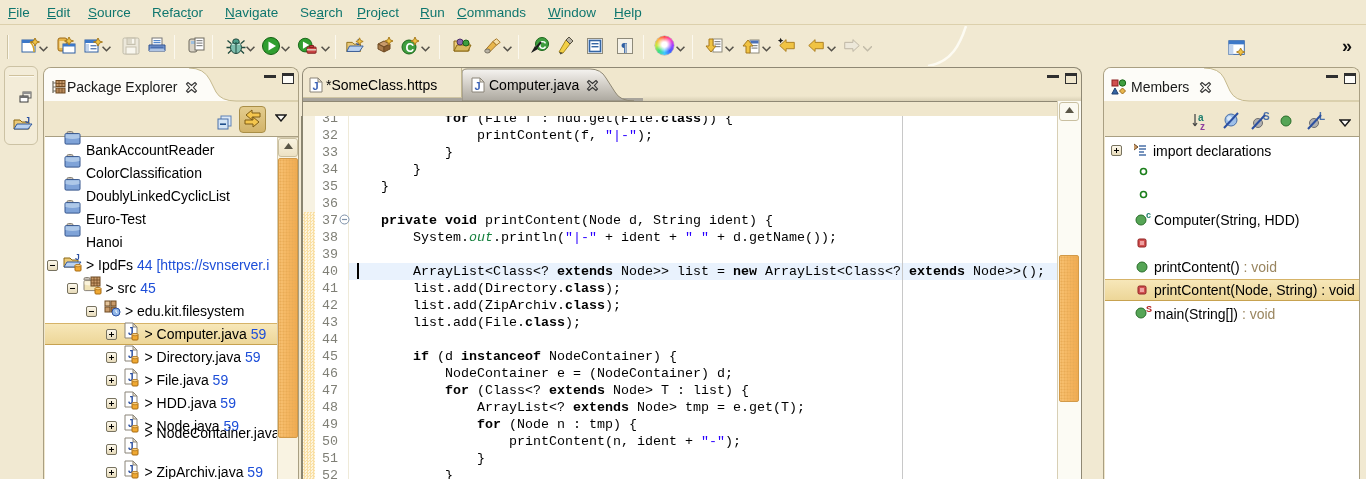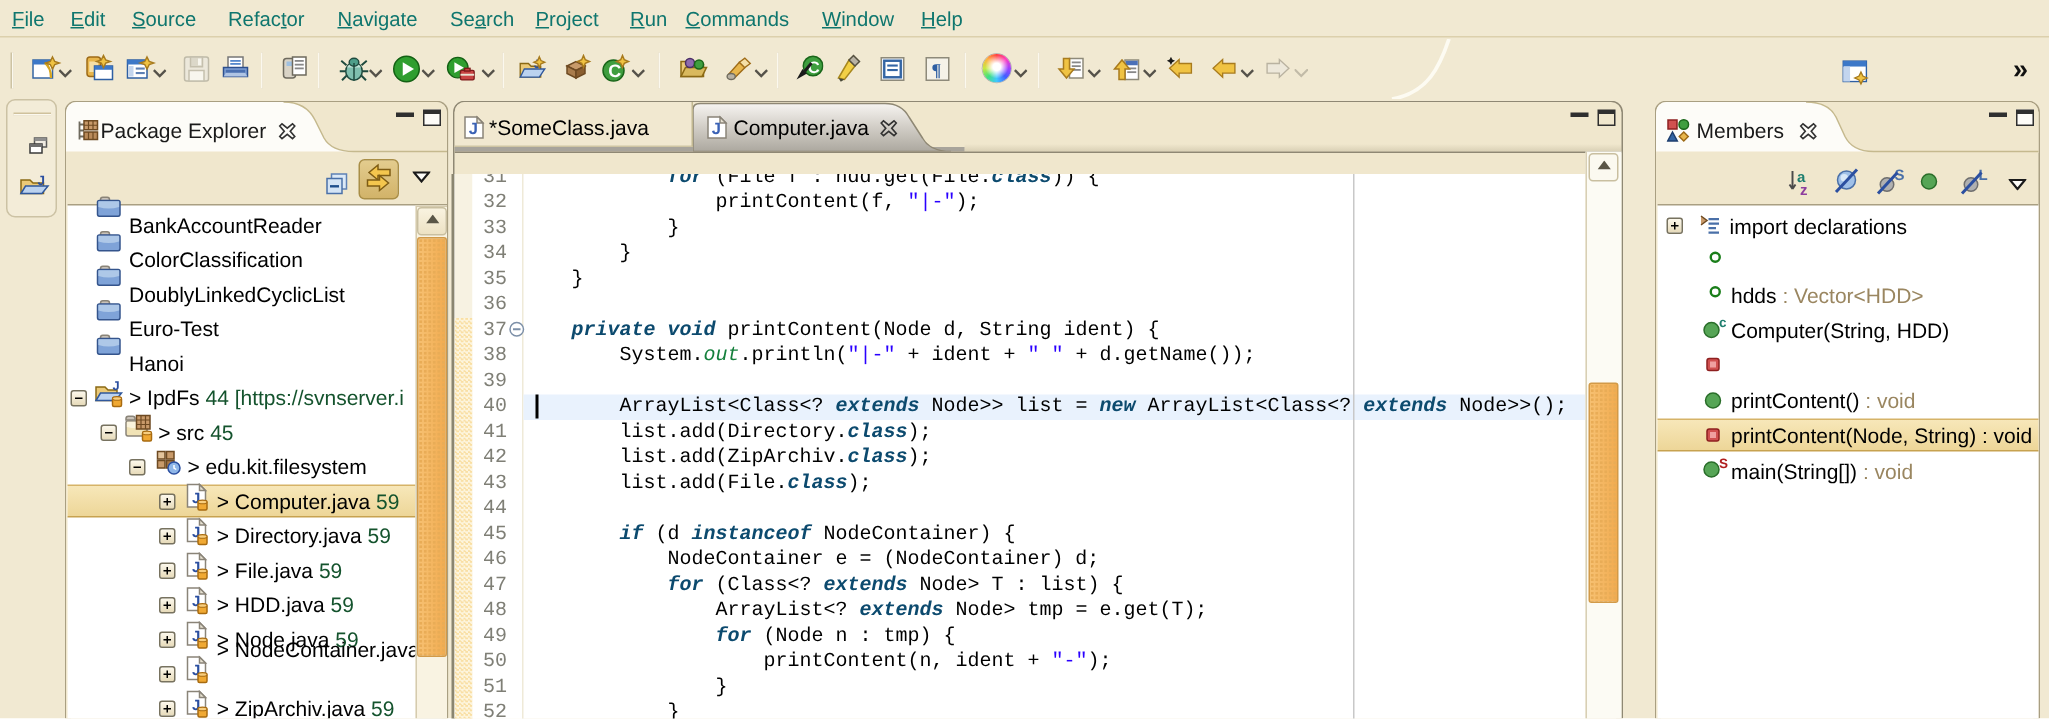--- a/index.html
+++ b/index.html
@@ -17,41 +17,41 @@
 #menubar .mi u { text-decoration:underline; }
 
 #toolbar { position:absolute; left:0; top:26px; width:1366px; height:40px; background:#F1E9D2; }
 .tsep { position:absolute; top:9px; width:1px; height:24px; background:#CFC5A5; border-right:1px solid #FBF8EE; }
 .ticon { position:absolute; top:10px; width:20px; height:20px; }
 .tdrop { position:absolute; top:20px; width:9px; height:6px; }
 .ptitle { position:absolute; font-size:14px; color:#1a1a1a; }
 
 .trow { position:absolute; font-size:14px; white-space:nowrap; }
 .sel-band { position:absolute; background:linear-gradient(#F7E7B9,#EDD698); border-top:1px solid #D6B368; border-bottom:1px solid #C7A250; }
-.dim { color:#14532d; }
+.dim { color:#1d4ed8; }
 .dim2 { color:#9A8660; }
 
 .expb { position:absolute; width:11px; height:11px; border:1px solid #77725F; border-radius:2px;
         background:linear-gradient(#FCF8EC,#E7DBBA); }
 .expb::before { content:""; position:absolute; left:2px; top:4px; width:5px; height:1px; background:#000; }
 .expb.plus::after { content:""; position:absolute; left:4px; top:2px; width:1px; height:5px; background:#000; }
 
 #edmain { position:absolute; left:303px; top:116px; width:754px; height:447px; background:#fff; overflow:hidden; }
 #qdiff { position:absolute; left:0; top:0; width:12px; height:378px; background:#F7F2E2; }
 #qdiff .chg { position:absolute; left:0; width:12px;
   background:repeating-conic-gradient(#F9DFA4 0 90deg,#FDF5DE 0 180deg);
   background-size:3px 3px; }
 #lnums { position:absolute; left:12px; top:-6.5px; width:33px; height:391px; background:#fff;
   font-family:"Liberation Mono", monospace; font-size:13.3333px; line-height:17px;
   color:#7F7F76; text-align:right; padding-right:10px; }
 #ruler-sep { position:absolute; left:45px; top:0; width:1px; height:378px; background:#EFEAD8; }
 #codewrap { position:absolute; left:46px; top:0; width:708px; height:378px; overflow:hidden; }
 #code { position:absolute; left:0px; top:-6.5px;
   font-family:"Liberation Mono", monospace; font-size:13.3333px; line-height:17px; white-space:pre; }
-#code .k { color:#0c4a6e; font-weight:bold;font-style:italic; }
+#code .k { color:#000000; font-weight:bold; }
 #code .s { color:#2A00FF; }
 #code .o { color:#15803d; font-style:italic; }
 .curline { position:absolute; left:46px; width:708px; height:17px; background:#E9F2FD; }
 .cursor { position:absolute; width:2px; height:16px; background:#000; }
 #pmargin { position:absolute; top:0; width:1px; height:378px; background:#C8C8C8; }
 
 .sb-track { position:absolute; background:#F9F3E2; border:1px solid #D5CBAE; }
 .sb-thumb { position:absolute; border:1px solid #D29A48; border-radius:2px;
   background-image: radial-gradient(circle at 1.5px 1.5px, #E9AC56 0.9px, transparent 1.1px),
     linear-gradient(90deg,#F7C172,#F1AB50);
@@ -509,21 +509,21 @@
 
   <div id="editor" class="abs" style="left:302px;top:67px;width:780px;height:412px;background:#F0E7CD;border:1px solid #8F8874;border-bottom:none;border-radius:8px 8px 0 0;overflow:hidden;">
 
     <div class="abs" style="left:0;top:0;width:159px;height:30px;background:#F1E8D0;border-right:1px solid #C2B891;border-bottom:1px solid #CFC5A3;"></div>
     <div class="abs" style="left:0;top:30px;width:340px;height:3px;background:#A8A49B;"></div>
     <svg class="abs" style="left:6px;top:9px" width="14" height="16" viewBox="0 0 14 16">
       <path d="M1 1 L9 1 L13 5 L13 15 L1 15 Z" fill="#FFFFFF" stroke="#8A8478"></path>
       <path d="M9 1 L9 5 L13 5 Z" fill="#E8E2D2" stroke="#8A8478"></path>
       <text x="3.5" y="12.5" font-size="11" font-weight="bold" fill="#3B62B5" font-family="Liberation Sans">J</text>
     </svg>
-    <div class="abs" style="left:23px;top:9px;font-size:14px;">*SomeClass.java</div>
+    <div class="abs" style="left:23px;top:9px;font-size:14px;">*SomeClass.https</div>
 
     <svg class="abs" style="left:159px;top:0" width="180" height="33" viewBox="0 0 180 33">
       <defs>
           <linearGradient id="atg" x1="0" y1="0" x2="0" y2="1">
         <stop offset="0" stop-color="#F6F4F1"></stop>
             <stop offset="0.45" stop-color="#D5D1CA"></stop>
             <stop offset="1" stop-color="#ACA89F"></stop>
       </linearGradient>
         </defs>
       <path d="M0 33 L0 5 Q0 1 5 1 L128 1 Q139 1 144 10 L153 24 Q158 33 172 33 Z" fill="url(#atg)" stroke="#8F8874"></path>
@@ -674,21 +674,20 @@
     </svg>
     <div class="trow" style="left:49px;top:71.5px;line-height:22px;">import declarations</div>
 
     <svg class="abs" style="left:35px;top:99px" width="9" height="9" viewBox="0 0 9 9">
       <circle cx="4.5" cy="4.5" r="3" fill="none" stroke="#1A7E1A" stroke-width="1.6"></circle>
     </svg>
 
     <svg class="abs" style="left:35px;top:122px" width="9" height="9" viewBox="0 0 9 9">
       <circle cx="4.5" cy="4.5" r="3" fill="none" stroke="#1A7E1A" stroke-width="1.6"></circle>
     </svg>
-    <div class="trow" style="left:50px;top:118.1px;line-height:22px;">hdds <span class="dim2">: Vector&lt;HDD&gt;</span></div>
 
     <svg class="abs" style="left:31px;top:143px" width="18" height="16" viewBox="0 0 18 16">
       <circle cx="6" cy="9" r="5" fill="#56A556" stroke="#2A6E2A"></circle>
       <text x="11" y="7" font-size="9" font-weight="bold" fill="#1E7E6E" font-family="Liberation Sans">c</text>
     </svg>
     <div class="trow" style="left:50px;top:141.4px;line-height:22px;text-align:center;">Computer(String, HDD)</div>
 
     <svg class="abs" style="left:33px;top:170px" width="10" height="10" viewBox="0 0 10 10">
       <rect x="1" y="1" width="8" height="8" rx="1.5" fill="#D05050" stroke="#8E2020"></rect>
       <rect x="3" y="3" width="4" height="4" fill="#F0A0A0"></rect>

